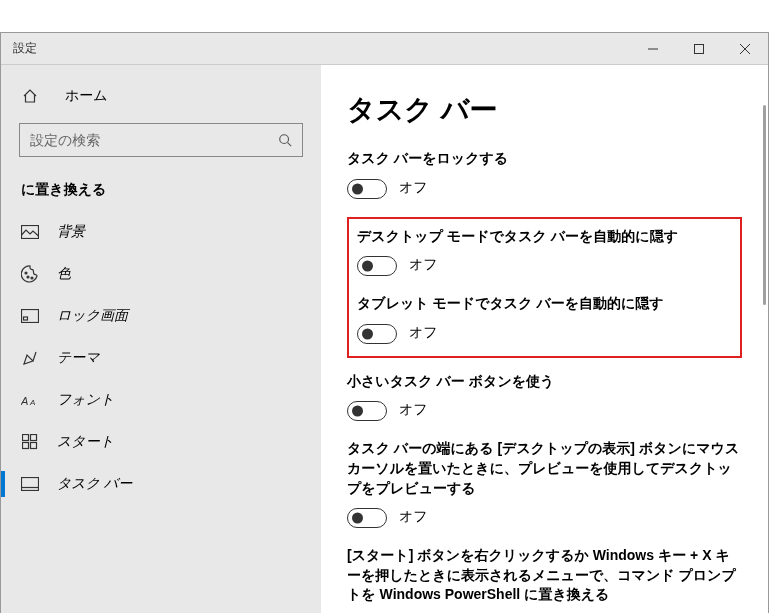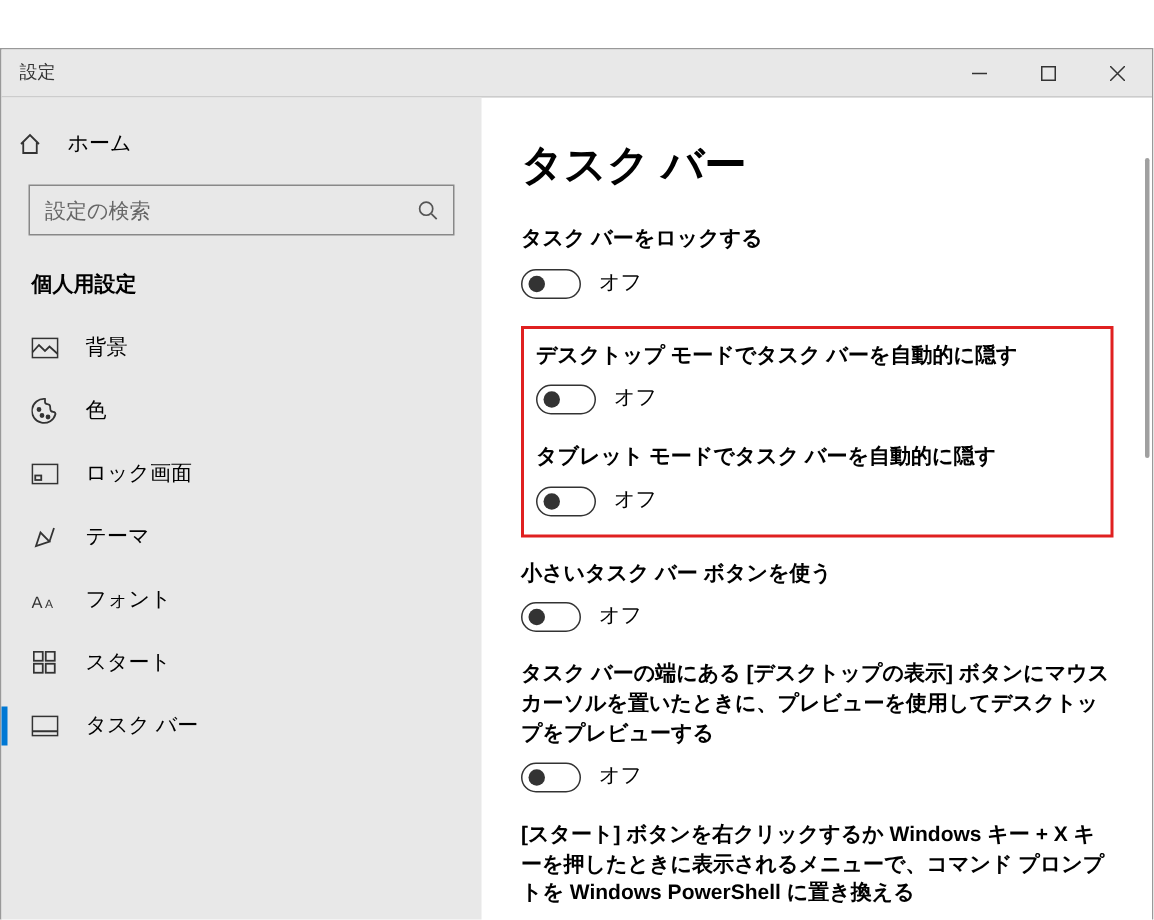--- a/index.html
+++ b/index.html
@@ -52,22 +52,22 @@
 .sidebar {
   width: 320px;
   background: #e8e8e8;
   padding: 14px 0 0 0;
   display: flex;
   flex-direction: column;
 }
 .home-link {
   display: flex;
   align-items: center;
-  padding: 8px 10px;
-  gap: 16px;
+  padding: 8px 20px;
+  gap: 26px;
   font-size: 14px;
   cursor: pointer;
 }
 .home-link .icon { width: 18px; display:flex; align-items:center; justify-content:center; }
 .search-box {
   margin: 10px 18px 18px 18px;
   height: 34px;
   border: 1px solid #888;
   display: flex;
   align-items: center;
@@ -88,21 +88,21 @@
   display: flex;
   align-items: center;
   justify-content: center;
   color: #555;
 }
 .section-label {
   padding: 6px 20px 12px 20px;
   font-weight: bold;
   font-size: 14px;
 }
-.nav-list { display: flex; flex-direction: column; }
+.nav-list { display: flex; flex-direction: column; font-style: italic; }
 .nav-item {
   display: flex;
   align-items: center;
   padding: 12px 20px;
   gap: 18px;
   cursor: pointer;
   font-size: 14px;
   position: relative;
 }
 .nav-item.selected::before {
@@ -233,21 +233,21 @@
       <div class="search-box">
         <input class="search-input" type="text" placeholder="設定の検索" style="">
         <span class="search-icon">
           <svg width="14" height="14" viewBox="0 0 16 16" fill="none" stroke="#555" stroke-width="1.3">
               <circle cx="7" cy="7" r="5"></circle>
               <path d="M11 11 L15 15"></path>
             </svg>
         </span>
       </div>
 
-      <div class="section-label">個人用設定</div>
+      <div class="section-label">に置き換える</div>
 
       <div class="nav-list">
         <div class="nav-item">
           <span class="icon">
             <svg width="18" height="14" viewBox="0 0 18 14" fill="none" stroke="#333" stroke-width="1.2">
                 <rect x="0.5" y="0.5" width="17" height="13"></rect>
                 <path d="M0.5 10 L5 5 L9 9 L12 6 L17.5 11"></path>
               </svg>
           </span>
           <span>背景</span>

